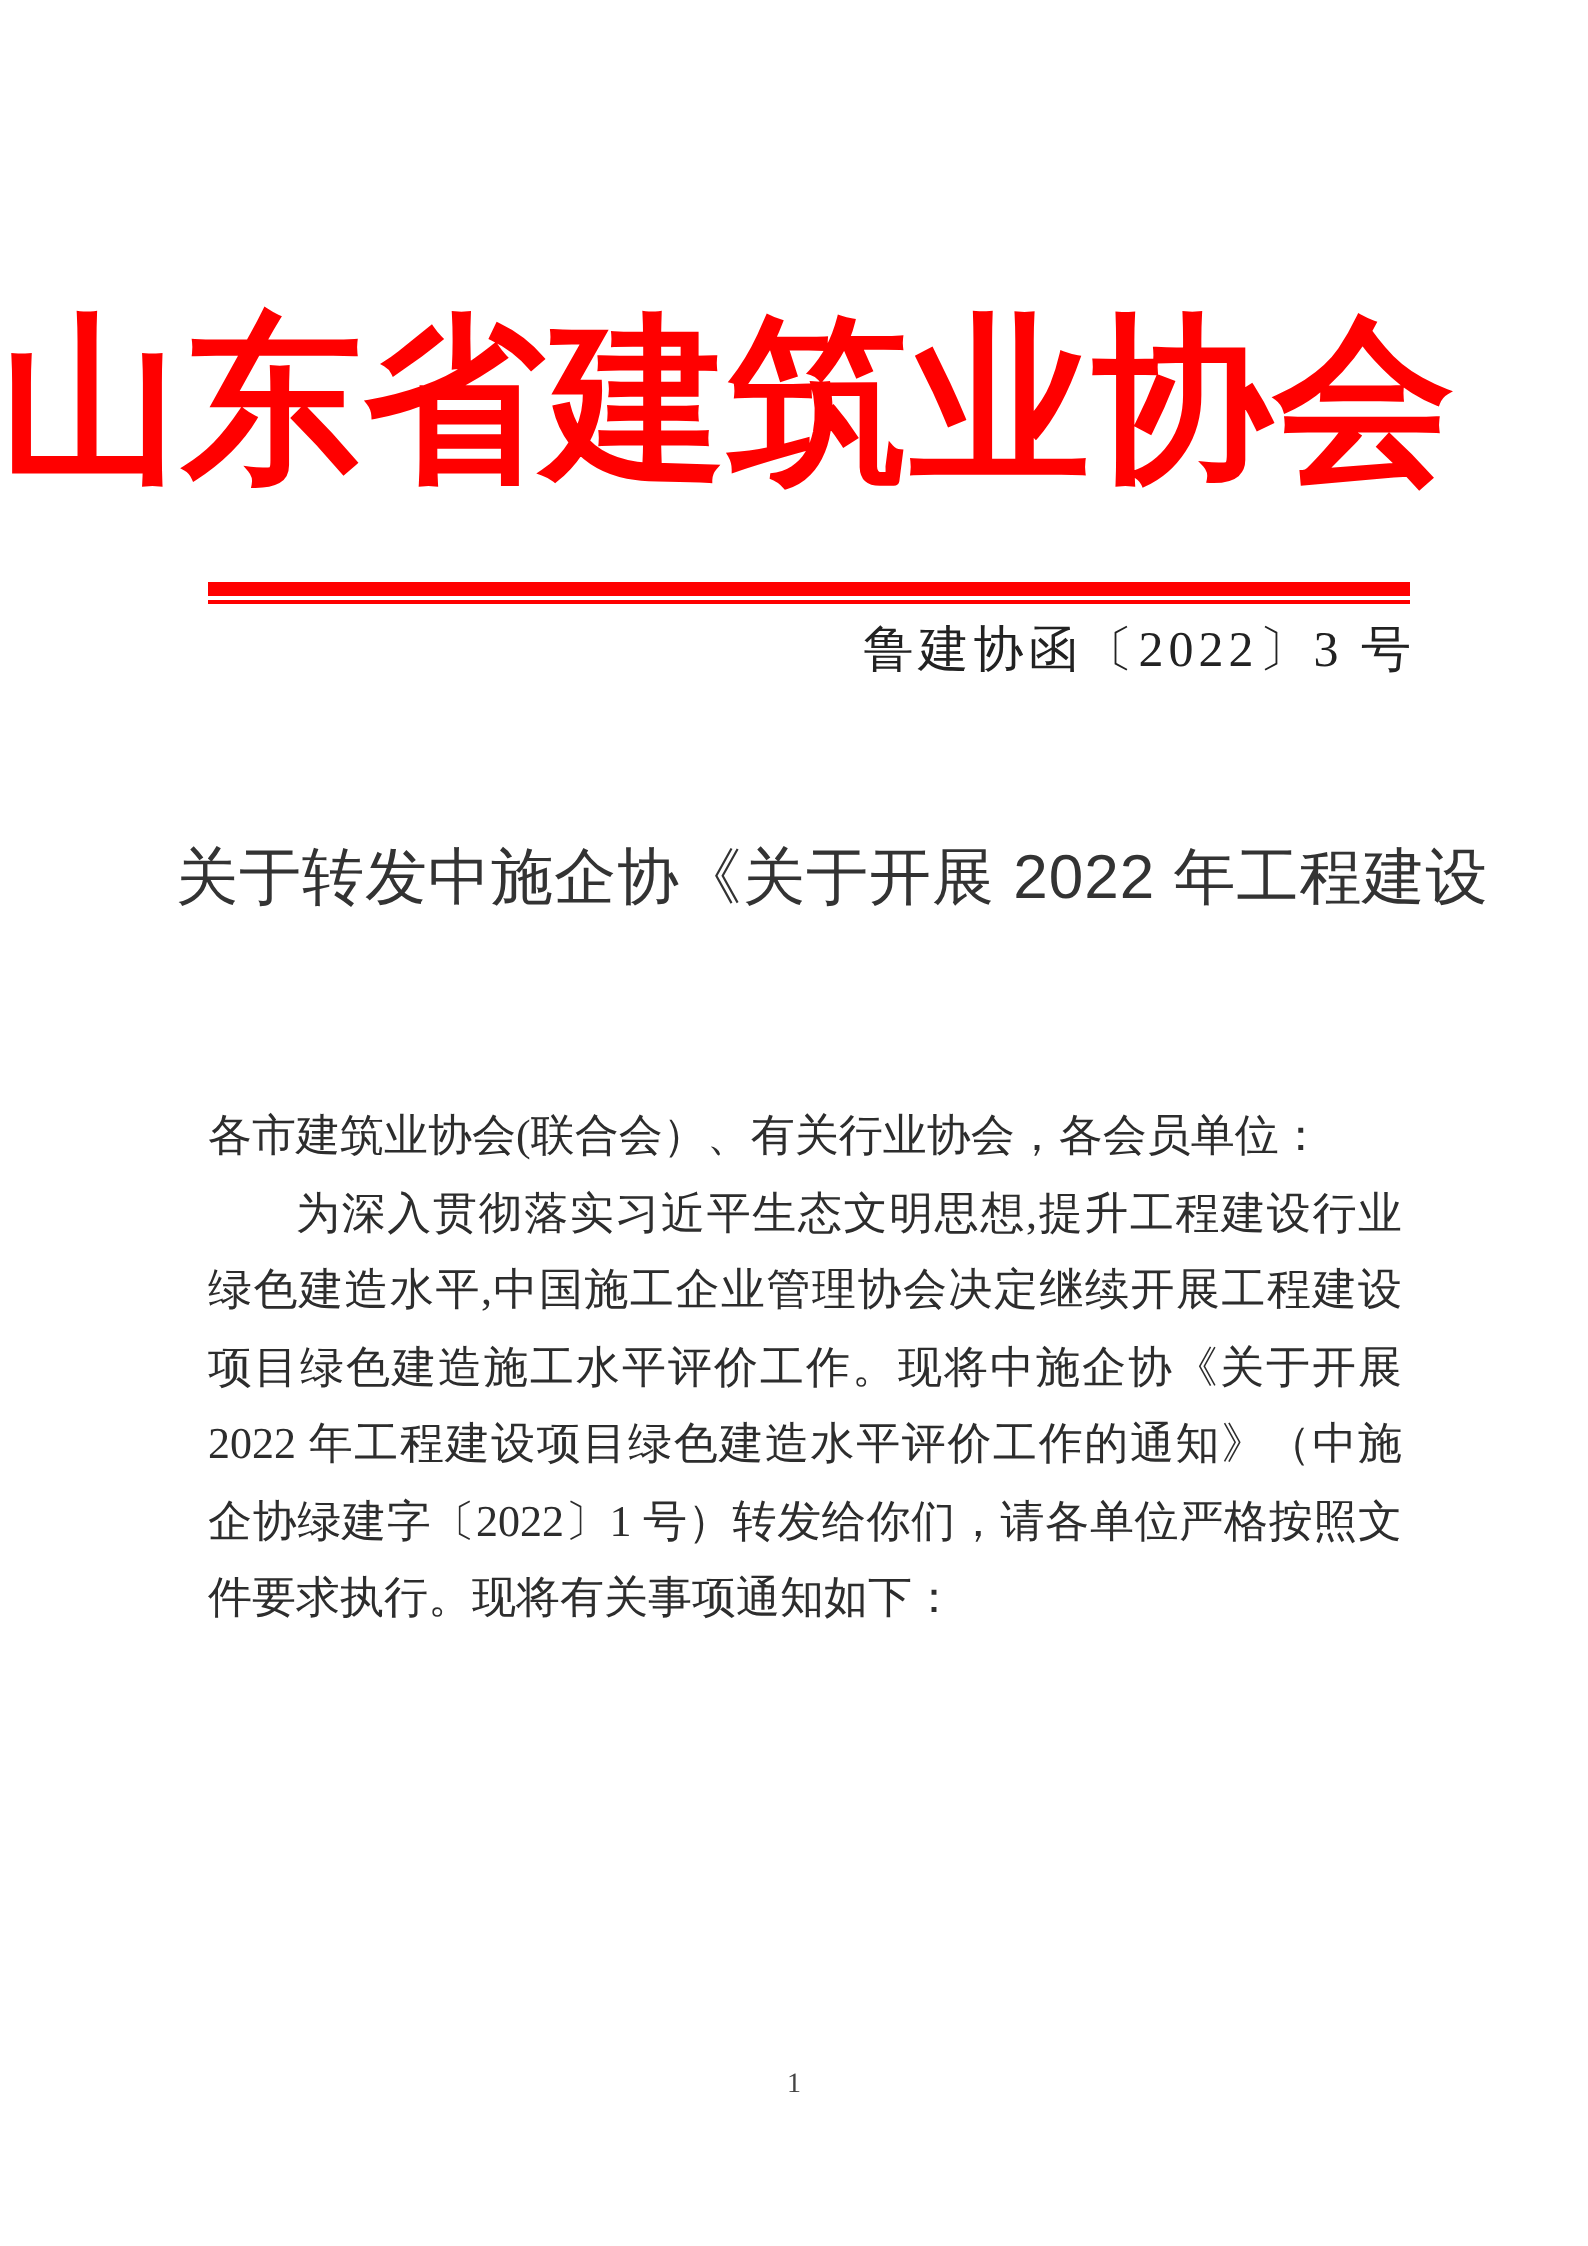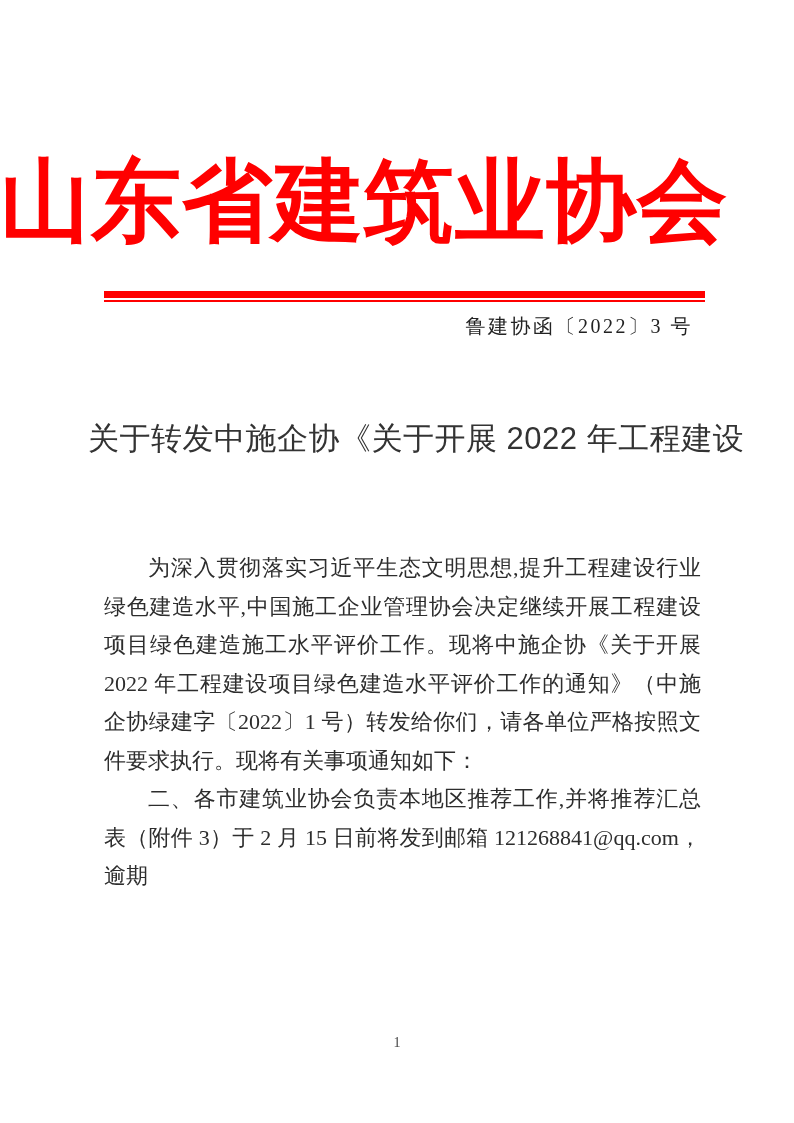--- a/index.html
+++ b/index.html
@@ -40,24 +40,24 @@
     background: #ff0000;
   }
   .red-rule .thin {
     height: 2px;
     margin-top: 2px;
     background: #ff0000;
   }
   .doc-number {
     position: absolute;
     top: 311px;
-    left: 89px;
+    left: 104px;
     width: 604px;
     text-align: right;
-    font-size: 20px;
+    font-size: 25px;
     line-height: 30px;
     letter-spacing: 2.5px;
     color: #222222;
   }
   .doc-title {
     position: absolute;
     top: 412px;
     left: 88px;
     width: 618px;
     margin: 0;
@@ -111,19 +111,19 @@
     <div class="thin"></div>
   </div>
 
   <div class="doc-number">鲁建协函〔2022〕3 号</div>
 
   <h1 class="doc-title">
     <span class="t-line">关于转发中施企协《关于开展 2022 年工程建设</span>
   </h1>
 
   <div class="body-text">
+    <p class="salutation">各市建筑业协会(联合会）、有关行业协会，各会员单位：</p>
     <p class="para">为深入贯彻落实习近平生态文明思想,提升工程建设行业绿色建造水平,中国施工企业管理协会决定继续开展工程建设项目绿色建造施工水平评价工作。现将中施企协《关于开展 2022 年工程建设项目绿色建造水平评价工作的通知》（中施企协绿建字〔2022〕1 号）转发给你们，请各单位严格按照文件要求执行。现将有关事项通知如下：</p>
-    <p class="para">二、各市建筑业协会负责本地区推荐工作,并将推荐汇总表（附件 3）于 2 月 15 日前将发到邮箱 121268841@qq.com，逾期</p>
   </div>
 
   <div class="page-number">1</div>
 
 </div>
 
 </body></html>

